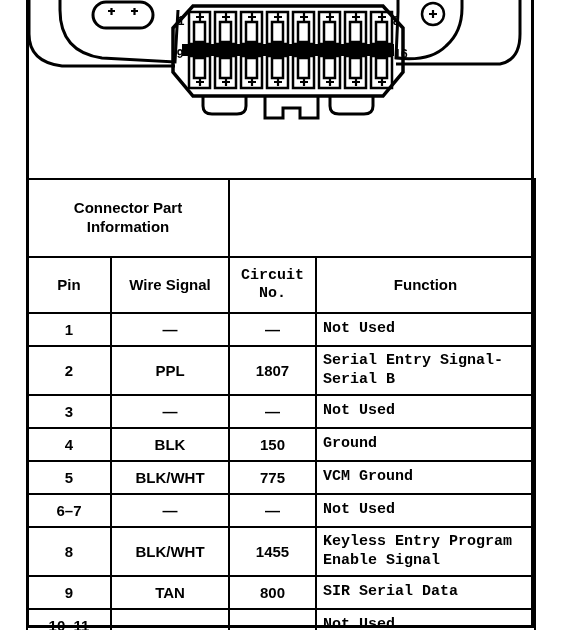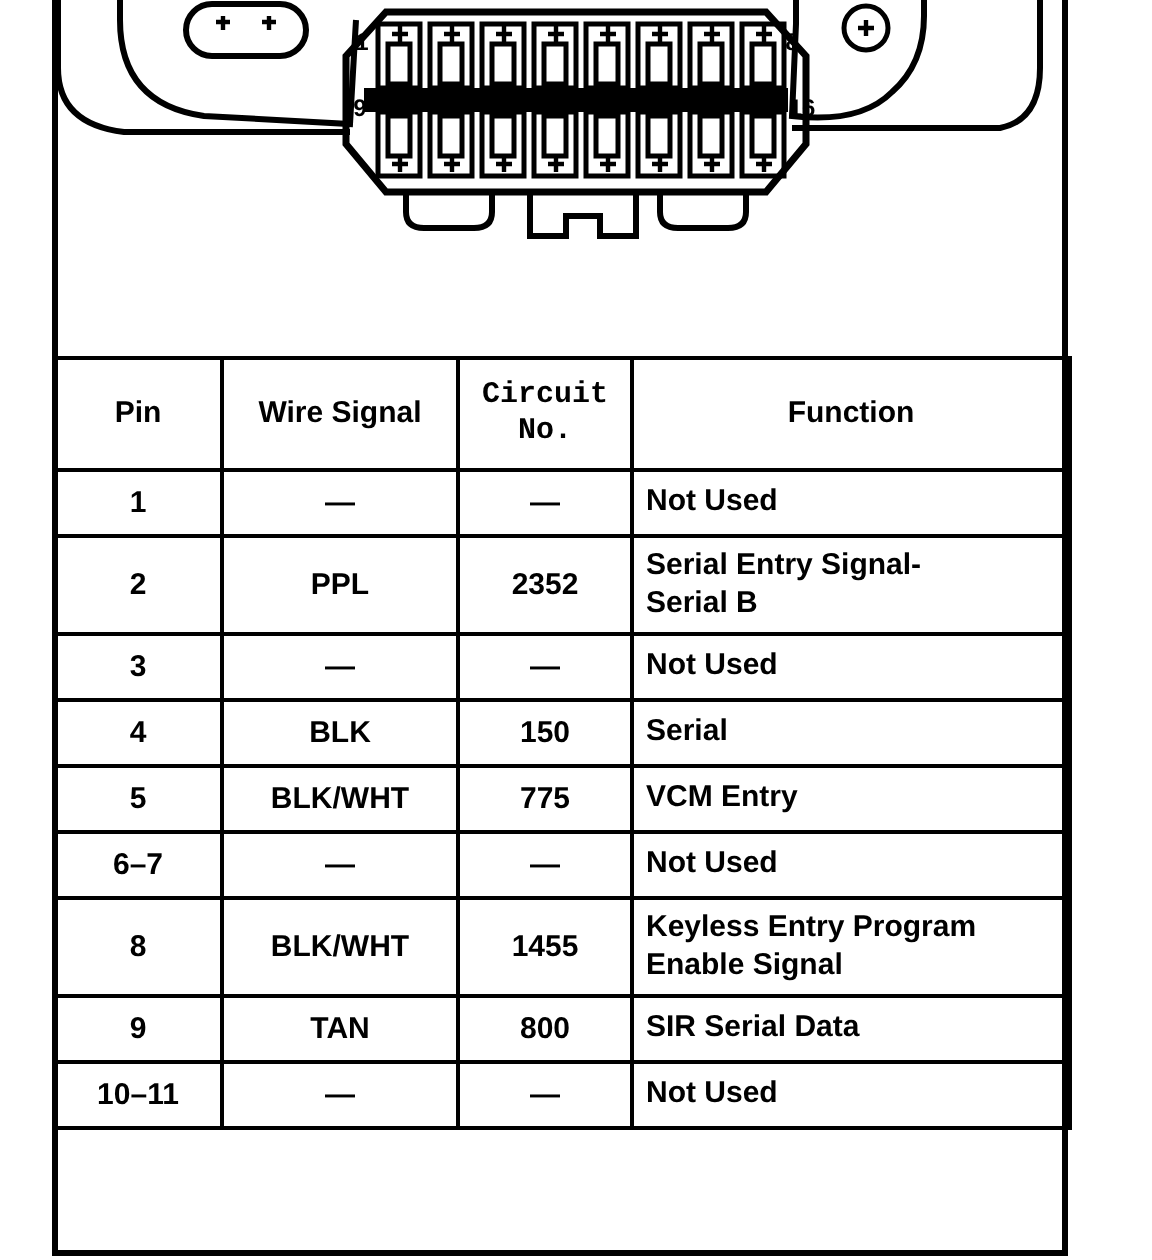--- a/index.html
+++ b/index.html
@@ -58,21 +58,21 @@
     height:56px;
     text-align:center;
     font-size:16px;
     line-height:1.2;
     vertical-align:bottom;
     padding-bottom:6px;
   }
   .hdr-col.two{vertical-align:middle;padding-bottom:0;font-family:Liberation Mono, monospace;}
   tbody tr td{font-weight:normal;font-size:15px;}
   td.pin,td.wire,td.ckt{text-align:center;font-weight:normal;}
-  td.func{text-align:left;line-height:1.22;}
+  td.func{text-align:left;line-height:1.22;font-family:Liberation Mono, monospace;}
   tr.r1 td{height:33px;}
   tr.r2 td{height:49px;}
 </style>
 </head>
 <body>
 
 <div id="page"></div>
 
 <div id="diagram">
   <svg width="576" height="178" viewBox="0 0 576 178">
@@ -163,62 +163,69 @@
 
 <table id="pinout">
   <colgroup>
     <col class="c-pin">
       <col class="c-wire">
       <col class="c-ckt">
       <col class="c-func">
   </colgroup>
   <thead>
     <tr>
+      <th class="hdr-part" colspan="2">
+        <span>Connector Part</span><br>
+        <span>Information</span>
+      </th>
+      <th class="hdr-blank" colspan="2"></th>
+    </tr>
+    <tr>
       <th class="hdr-col">Pin</th>
       <th class="hdr-col">Wire Signal</th>
       <th class="hdr-col two">
         <span>Circuit</span><br>
         <span>No.</span>
       </th>
       <th class="hdr-col">Function</th>
     </tr>
   </thead>
   <tbody>
     <tr class="r1">
       <td class="pin">1</td>
       <td class="wire">—</td>
       <td class="ckt">—</td>
       <td class="func">Not Used</td>
     </tr>
     <tr class="r2">
       <td class="pin">2</td>
       <td class="wire">PPL</td>
-      <td class="ckt">2352</td>
+      <td class="ckt">1807</td>
       <td class="func">
         <span>Serial Entry Signal-</span><br>
         <span>Serial B</span>
       </td>
     </tr>
     <tr class="r1">
       <td class="pin">3</td>
       <td class="wire">—</td>
       <td class="ckt">—</td>
       <td class="func">Not Used</td>
     </tr>
     <tr class="r1">
       <td class="pin">4</td>
       <td class="wire">BLK</td>
       <td class="ckt">150</td>
-      <td class="func">Serial</td>
+      <td class="func">Ground</td>
     </tr>
     <tr class="r1">
       <td class="pin">5</td>
       <td class="wire">BLK/WHT</td>
       <td class="ckt">775</td>
-      <td class="func">VCM Entry</td>
+      <td class="func">VCM Ground</td>
     </tr>
     <tr class="r1">
       <td class="pin">6–7</td>
       <td class="wire">—</td>
       <td class="ckt">—</td>
       <td class="func">Not Used</td>
     </tr>
     <tr class="r2">
       <td class="pin">8</td>
       <td class="wire">BLK/WHT</td>

